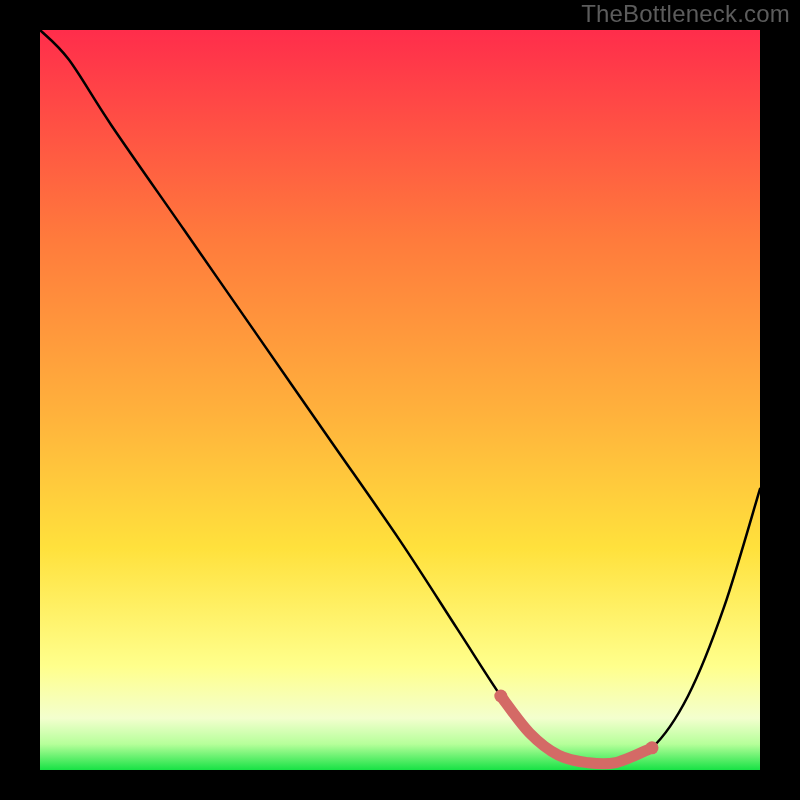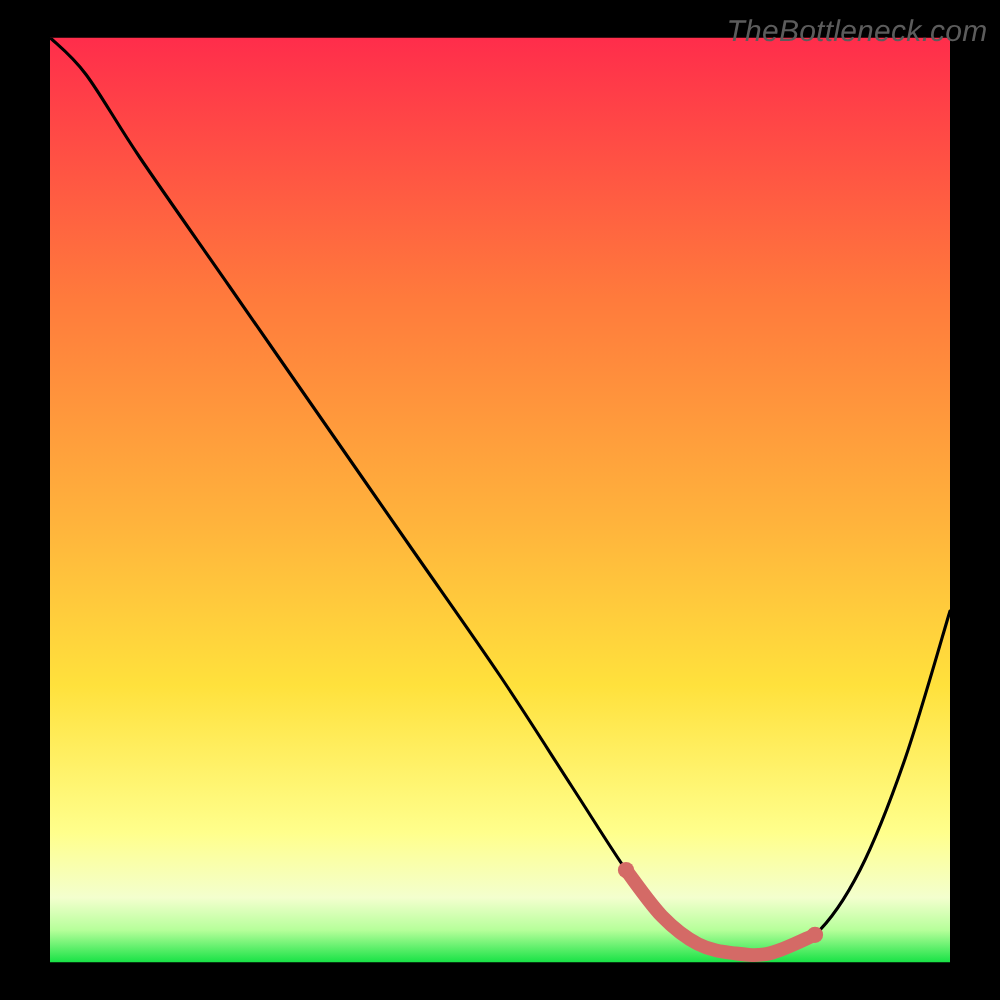--- a/index.html
+++ b/index.html
@@ -12,28 +12,27 @@
     font-family: Arial, Helvetica, sans-serif;
   }
   .frame {
     position: relative;
     width: 800px;
     height: 800px;
     background: #000;
   }
   .watermark {
     position: absolute;
-    top: 12px;
+    top: 0;
     right: 10px;
     color: #5c5c5c;
     font-size: 24px;
     font-weight: 400;
     letter-spacing: 0.2px;
     z-index: 5;
-    font-style: italic;
   }
   .plot {
     position: absolute;
     left: 40px;
     top: 30px;
     width: 720px;
     height: 740px;
   }
   .plot svg {
     display: block;

